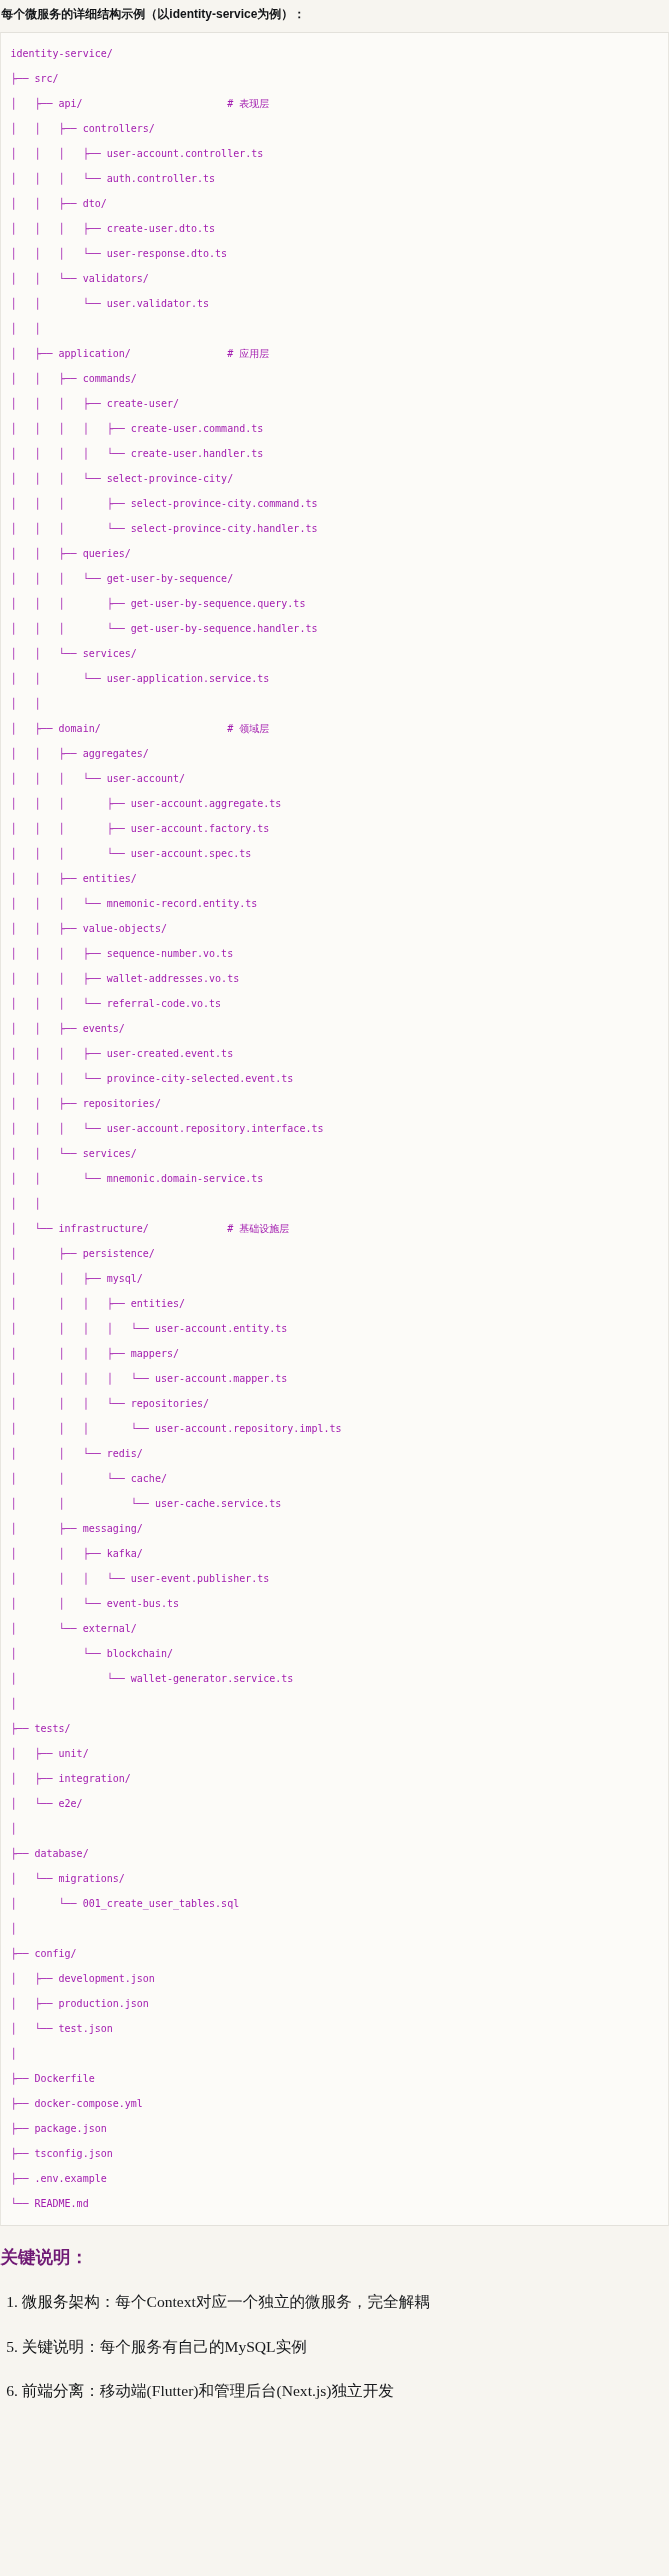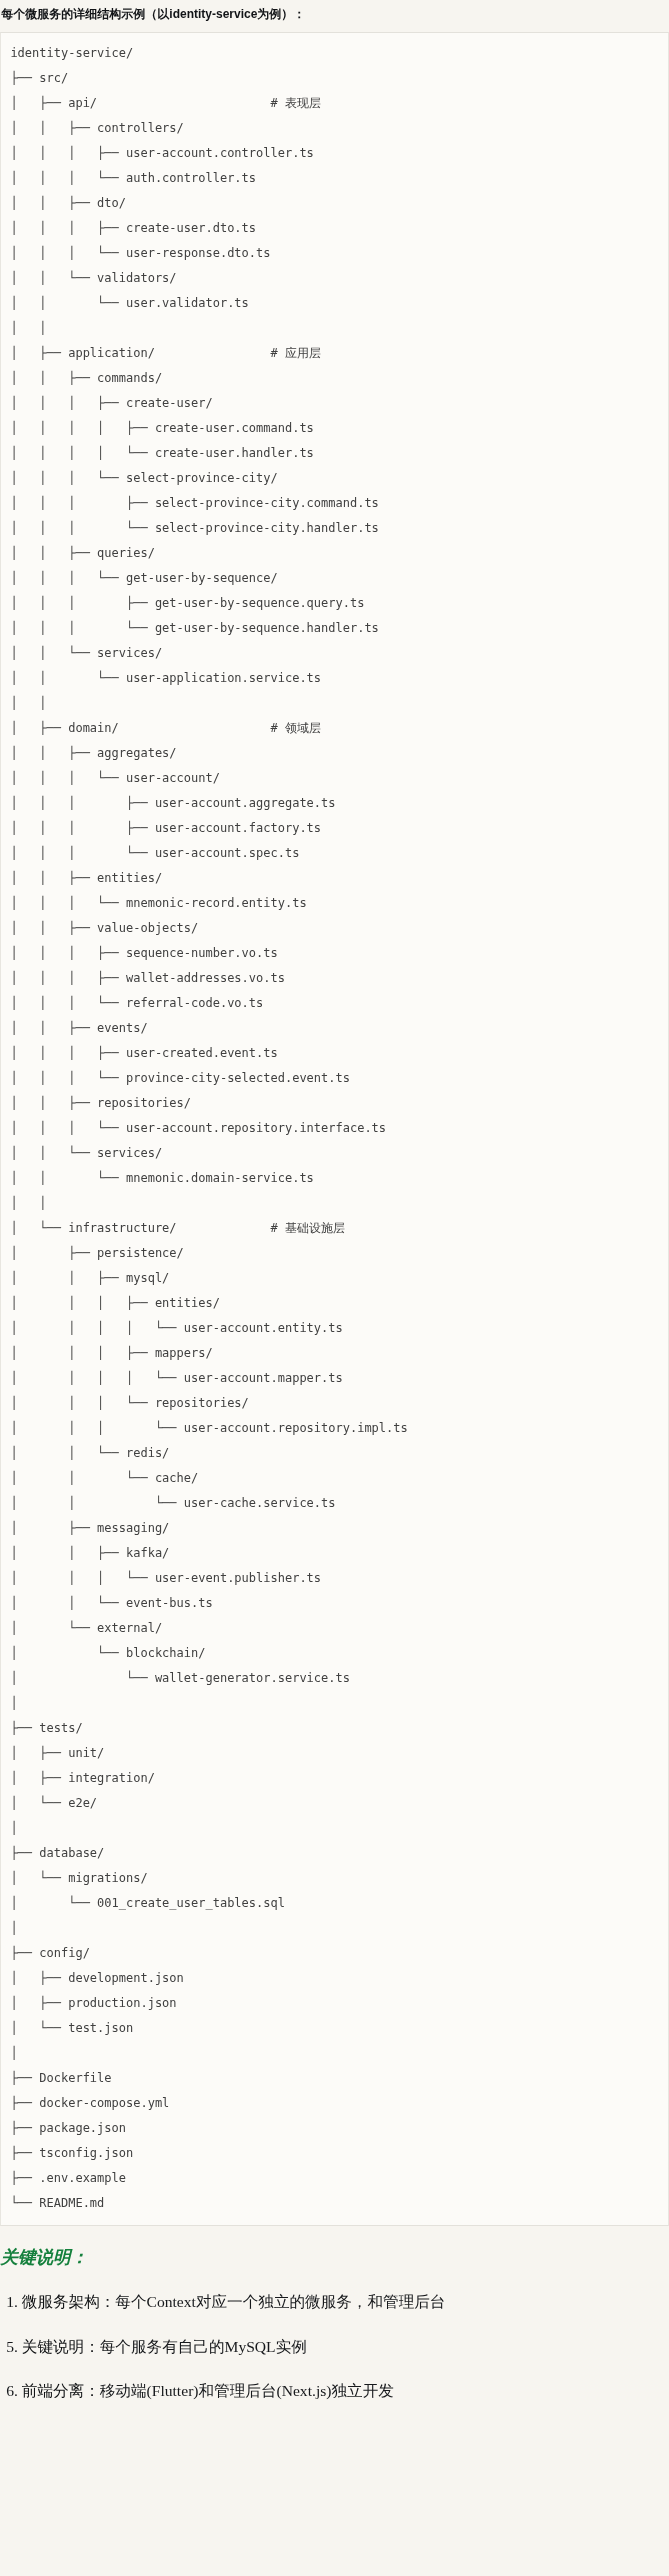--- a/index.html
+++ b/index.html
@@ -24,33 +24,32 @@
     border-top: 1.3px solid #e3e1db;
     border-bottom: 1.3px solid #e3e1db;
     border-left: 0.6px solid #e8e6e0;
     border-right: 0.6px solid #e8e6e0;
     padding: 7.5px 5px 8.8px 9.4px;
     overflow: hidden;
   }
   .code-block pre {
     margin: 0;
     font-family: "DejaVu Sans Mono", monospace;
-    font-size: 12px;
+    font-size: 10px;
     line-height: 25px;
-    color: #404040;
+    color: #a21caf;
     white-space: pre;
   }
   .notes-heading {
     font-family: "Liberation Sans", sans-serif;
     font-weight: bold;
     font-size: 17.5px;
     line-height: 1.3;
     margin: 20px 0 0 0.6px;
-    color: #15803d;
-    font-style: italic;
+    color: #701a75;
   }
   .notes-list {
     list-style: none;
     margin: 0;
     padding: 0;
   }
   .note-item {
     font-family: "Liberation Serif", serif;
     font-size: 15.6px;
     line-height: 1.3;
@@ -162,19 +161,19 @@
 ├── docker-compose.yml
 ├── package.json
 ├── tsconfig.json
 ├── .env.example
 └── README.md</pre>
   </div>
 
   <div class="notes-heading">关键说明：</div>
 
   <ol class="notes-list">
-    <li class="note-item"><span class="note-number">1.</span><strong class="note-label">微服务架构</strong><span class="note-text">：每个Context对应一个独立的微服务，和管理后台</span></li>
+    <li class="note-item"><span class="note-number">1.</span><strong class="note-label">微服务架构</strong><span class="note-text">：每个Context对应一个独立的微服务，完全解耦</span></li>
     <li class="note-item"><span class="note-number">5.</span><strong class="note-label">关键说明</strong><span class="note-text">：每个服务有自己的MySQL实例</span></li>
     <li class="note-item"><span class="note-number">6.</span><strong class="note-label">前端分离</strong><span class="note-text">：移动端(Flutter)和管理后台(Next.js)独立开发</span></li>
   </ol>
 
 </div>
 
 
 </body></html>

